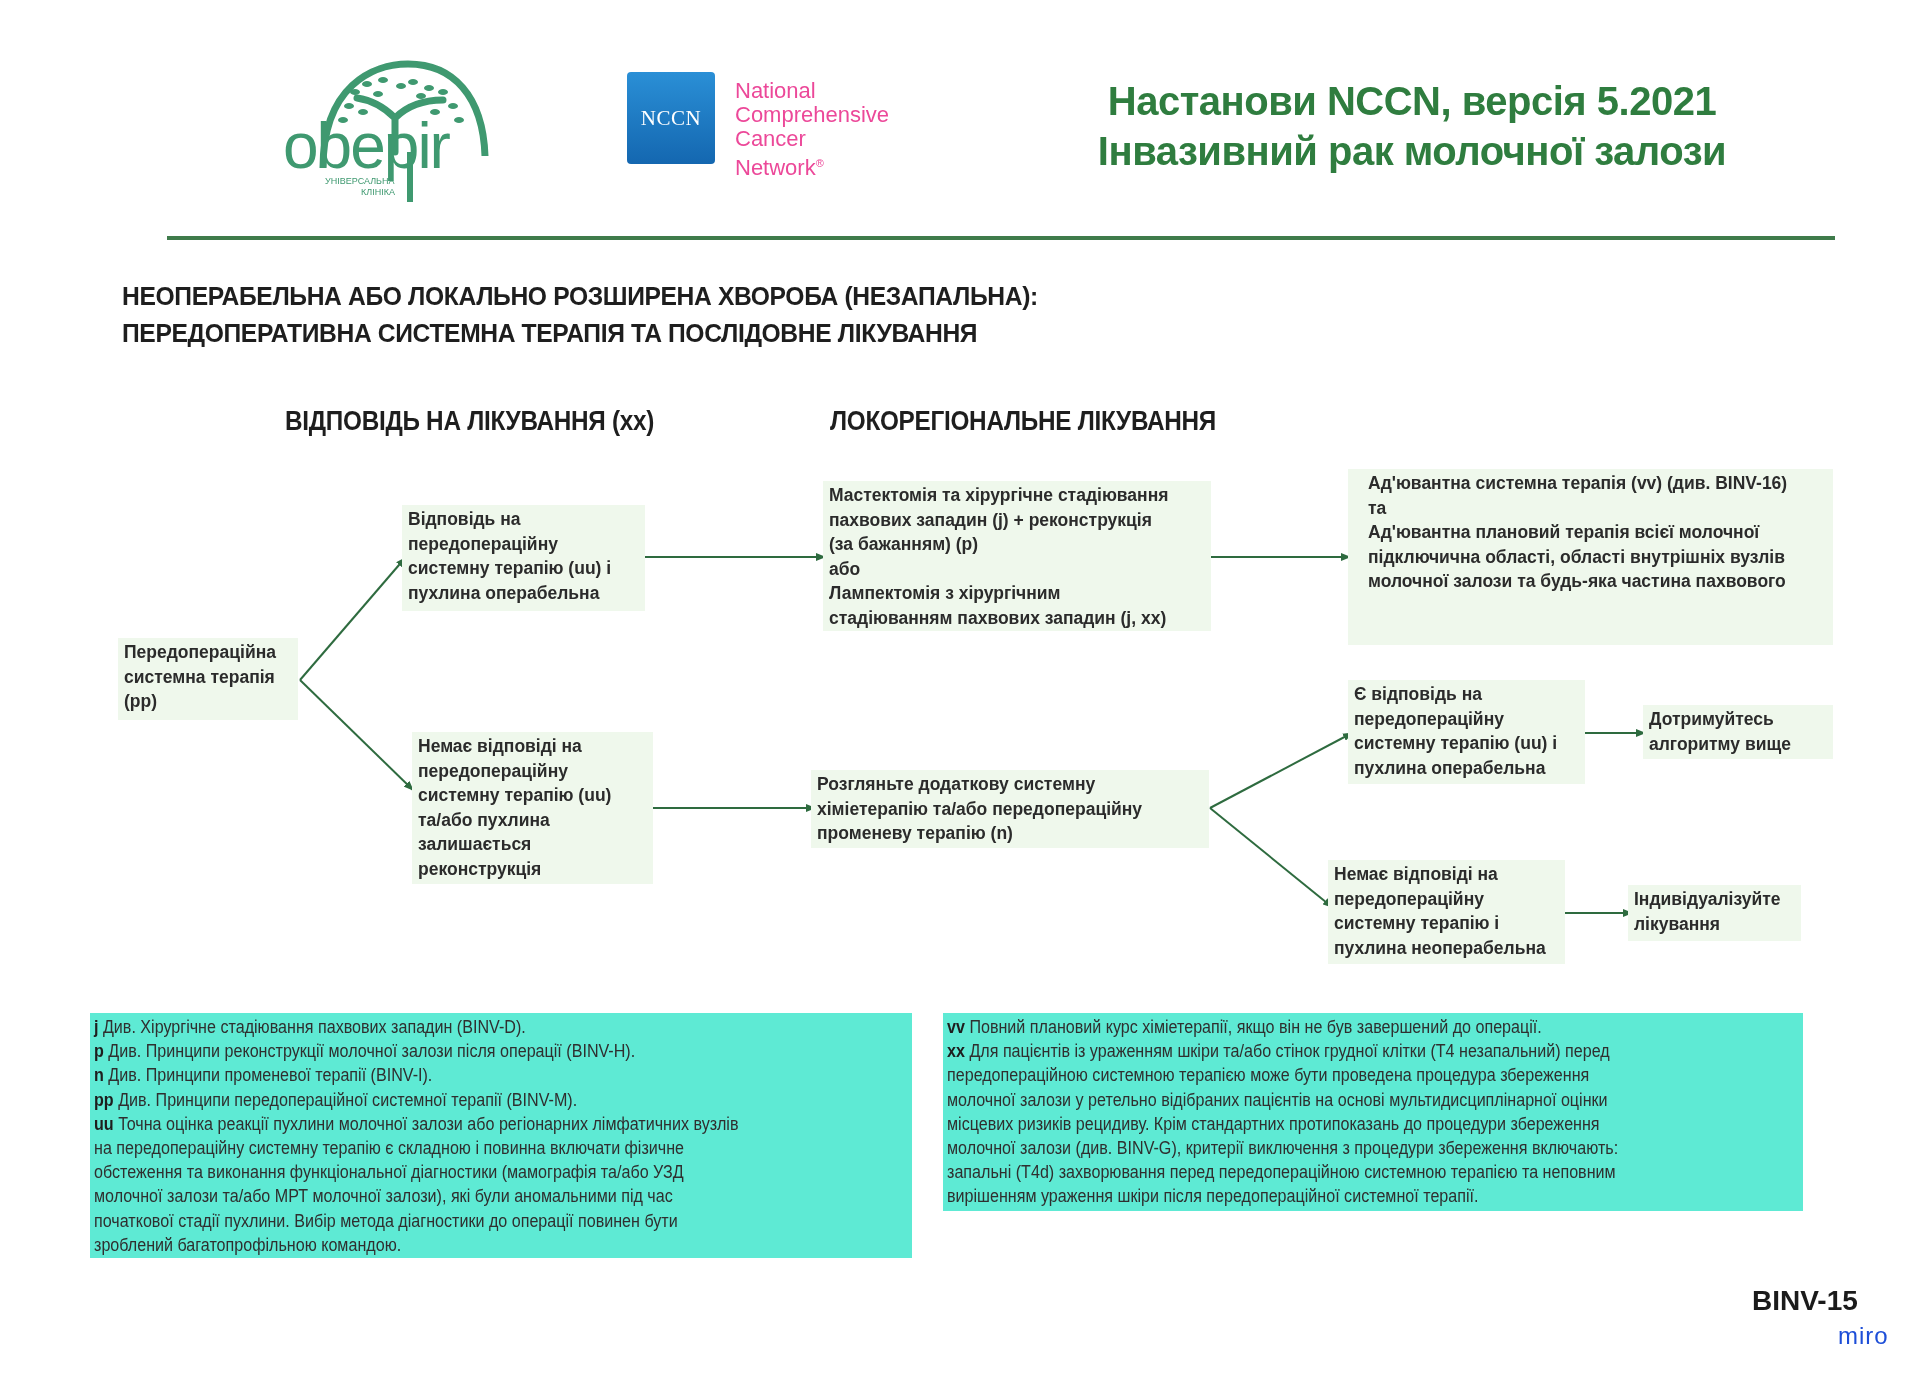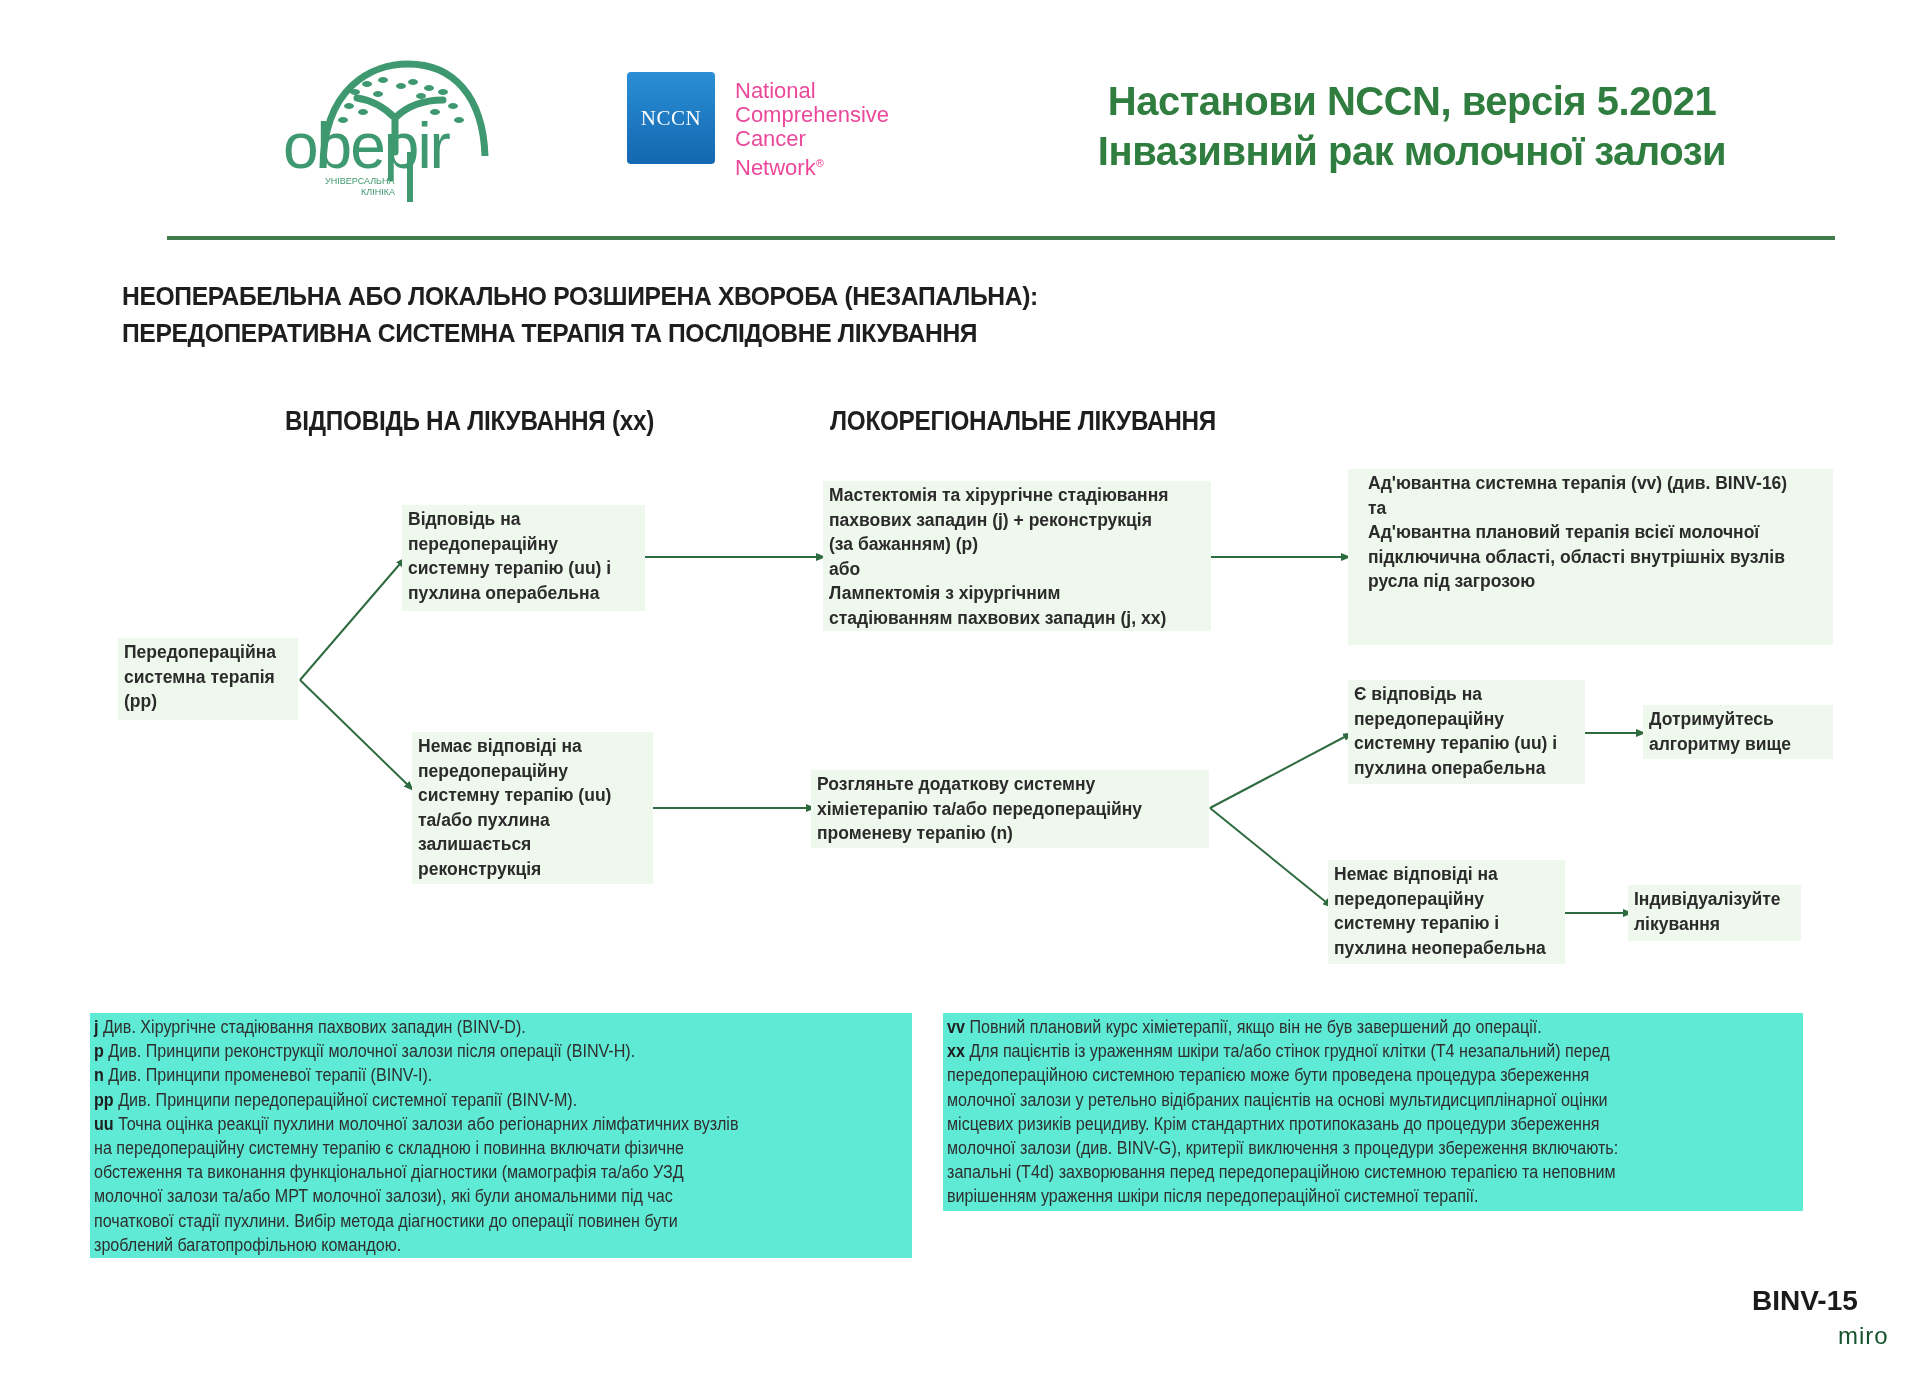--- a/index.html
+++ b/index.html
@@ -26,21 +26,21 @@
   
   .box { position:absolute; background:#eff8ec; font-weight:bold; font-size:17.5px; line-height:24.5px;
          color:#2b2b2b; padding:2px 6px; box-sizing:border-box; }
   .box .ln { white-space:nowrap; display:block; }
   
   .fn { position:absolute; background:#5eead4; font-size:17.5px; line-height:24.2px; color:#2f2f2f;
         padding:2px 4px; box-sizing:border-box; }
   .fn .row { white-space:nowrap; display:block; transform:scaleX(0.92); transform-origin:left; }
   .fn b { color:#1e1e1e; }
   .page-id { left:1752px; top:1285px; font-size:28px; font-weight:bold; color:#1b1b1b; }
-  .miro { left:1838px; top:1322px; font-size:24px; color:#14532d; letter-spacing:1px; }
+  .miro { left:1838px; top:1322px; font-size:24px; color:#1d4ed8; letter-spacing:1px; }
   svg.arrows { position:absolute; left:0; top:0; }
 </style>
 </head>
 <body>
 
 <div class="abs oberig">
   <svg width="215" height="150" viewBox="0 0 215 150">
 
     <path d="M40 112 C40 30 90 8 125 8 C170 8 200 40 202 100" fill="none" stroke="#3f9970" stroke-width="7"></path>
 
@@ -153,21 +153,21 @@
   <span class="ln">або</span>
   <span class="ln">Лампектомія з хірургічним</span>
   <span class="ln">стадіюванням пахвових западин (j, xx)</span>
 </div>
 
 <div class="box" style="left:1348px; top:469px; width:485px; height:176px;padding-left:20px;">
   <span class="ln">Ад'ювантна системна терапія (vv) (див. BINV-16)</span>
   <span class="ln">та</span>
   <span class="ln">Ад'ювантна плановий терапія всієї молочної</span>
   <span class="ln">підключична області, області внутрішніх вузлів</span>
-  <span class="ln">русла під загрозою</span>
+  <span class="ln">молочної залози та будь-яка частина пахвового</span>
 </div>
 
 <div class="box" style="left:811px; top:770px; width:398px; height:78px;">
   <span class="ln">Розгляньте додаткову системну</span>
   <span class="ln">хіміетерапію та/або передопераційну</span>
   <span class="ln">променеву терапію (n)</span>
 </div>
 
 <div class="box" style="left:1348px; top:680px; width:237px; height:104px;">
   <span class="ln">Є відповідь на</span>

